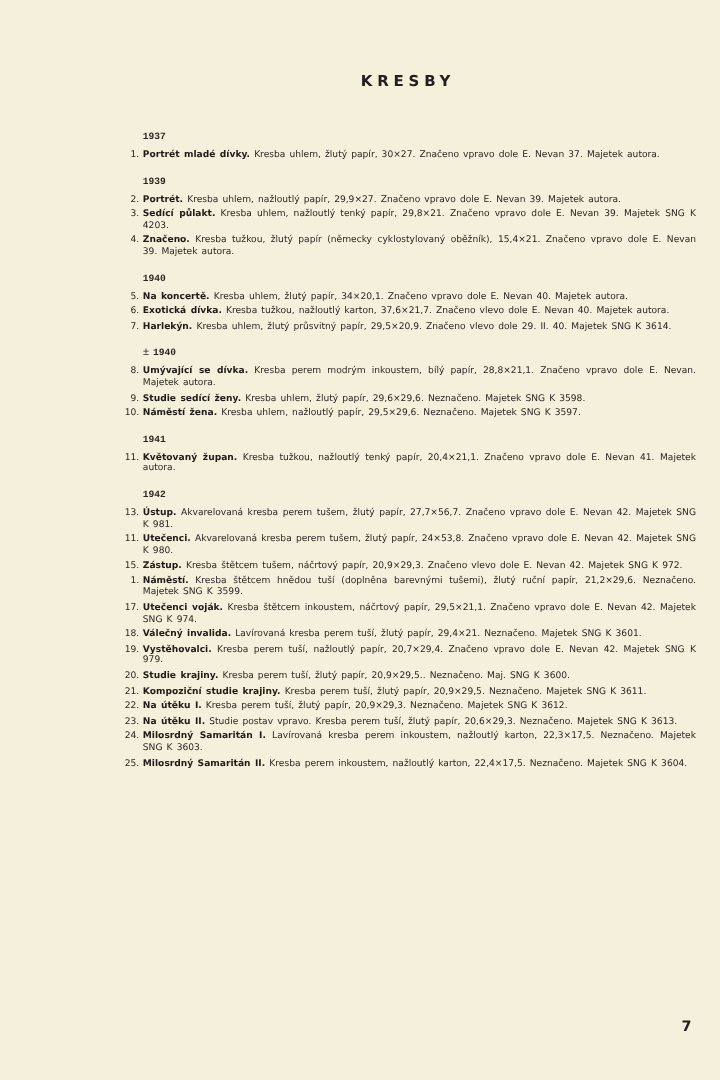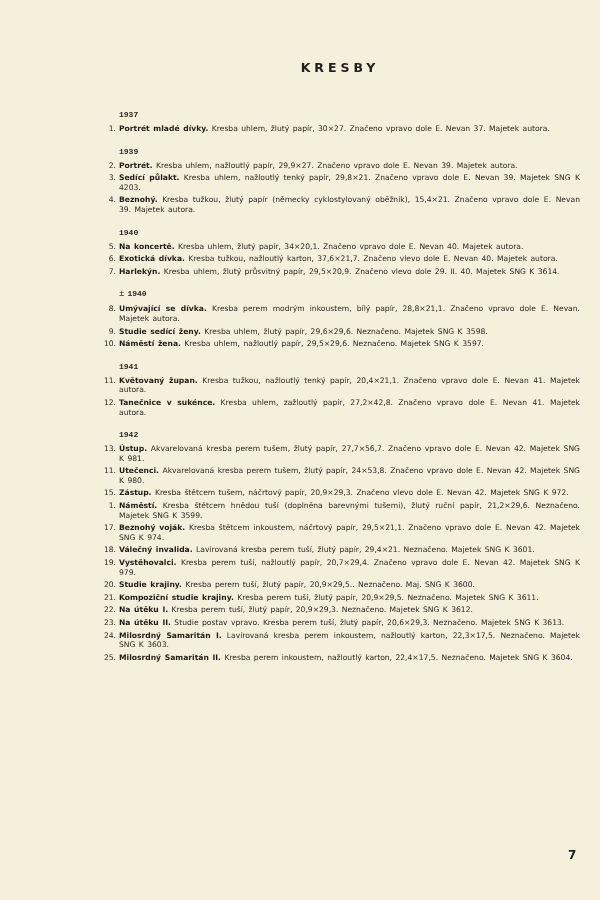--- a/index.html
+++ b/index.html
@@ -87,50 +87,49 @@
 
     <div class="section">
       <div class="year">1937</div>
       <div class="entry"><span class="num">1.</span><span class="t">Portrét mladé dívky.</span><span> Kresba uhlem, žlutý papír, 30×27. Značeno vpravo dole E. Nevan 37. Majetek autora.</span></div>
     </div>
 
     <div class="section">
       <div class="year">1939</div>
       <div class="entry"><span class="num">2.</span><span class="t">Portrét.</span><span> Kresba uhlem, nažloutlý papír, 29,9×27. Značeno vpravo dole E. Nevan 39. Majetek autora.</span></div>
       <div class="entry"><span class="num">3.</span><span class="t">Sedící půlakt.</span><span> Kresba uhlem, nažloutlý tenký papír, 29,8×21. Značeno vpravo dole E. Nevan 39. Majetek SNG K 4203.</span></div>
-      <div class="entry"><span class="num">4.</span><span class="t">Beznohý.</span><span> Kresba tužkou, žlutý papír (německy cyklostylovaný oběžník), 15,4×21. Značeno vpravo dole E. Nevan 39. Majetek autora.</span></div>
+      <div class="entry"><span class="num">4.</span><span class="t">Značeno.</span><span> Kresba tužkou, žlutý papír (německy cyklostylovaný oběžník), 15,4×21. Značeno vpravo dole E. Nevan 39. Majetek autora.</span></div>
     </div>
 
     <div class="section">
       <div class="year">1940</div>
       <div class="entry"><span class="num">5.</span><span class="t">Na koncertě.</span><span> Kresba uhlem, žlutý papír, 34×20,1. Značeno vpravo dole E. Nevan 40. Majetek autora.</span></div>
       <div class="entry"><span class="num">6.</span><span class="t">Exotická dívka.</span><span> Kresba tužkou, nažloutlý karton, 37,6×21,7. Značeno vlevo dole E. Nevan 40. Majetek autora.</span></div>
       <div class="entry"><span class="num">7.</span><span class="t">Harlekýn.</span><span> Kresba uhlem, žlutý průsvitný papír, 29,5×20,9. Značeno vlevo dole 29. II. 40. Majetek SNG K 3614.</span></div>
     </div>
 
     <div class="section">
       <div class="year"><span class="pm">±</span><span>1940</span></div>
       <div class="entry"><span class="num">8.</span><span class="t">Umývající se dívka.</span><span> Kresba perem modrým inkoustem, bílý papír, 28,8×21,1. Značeno vpravo dole E. Nevan. Majetek autora.</span></div>
       <div class="entry"><span class="num">9.</span><span class="t">Studie sedící ženy.</span><span> Kresba uhlem, žlutý papír, 29,6×29,6. Neznačeno. Majetek SNG K 3598.</span></div>
       <div class="entry"><span class="num">10.</span><span class="t">Náměstí žena.</span><span> Kresba uhlem, nažloutlý papír, 29,5×29,6. Neznačeno. Majetek SNG K 3597.</span></div>
     </div>
 
     <div class="section">
       <div class="year">1941</div>
       <div class="entry"><span class="num">11.</span><span class="t">Květovaný župan.</span><span> Kresba tužkou, nažloutlý tenký papír, 20,4×21,1. Značeno vpravo dole E. Nevan 41. Majetek autora.</span></div>
-      <div class="entry"><span class="num">12.</span><span class="t">Tanečnice v sukénce.</span><span> Kresba uhlem, zažloutlý papír, 27,2×42,8. Značeno vpravo dole E. Nevan 41. Majetek autora.</span></div>
     </div>
 
     <div class="section">
       <div class="year">1942</div>
       <div class="entry"><span class="num">13.</span><span class="t">Ústup.</span><span> Akvarelovaná kresba perem tušem, žlutý papír, 27,7×56,7. Značeno vpravo dole E. Nevan 42. Majetek SNG K 981.</span></div>
       <div class="entry"><span class="num">11.</span><span class="t">Utečenci.</span><span> Akvarelovaná kresba perem tušem, žlutý papír, 24×53,8. Značeno vpravo dole E. Nevan 42. Majetek SNG K 980.</span></div>
       <div class="entry"><span class="num">15.</span><span class="t">Zástup.</span><span> Kresba štětcem tušem, náčrtový papír, 20,9×29,3. Značeno vlevo dole E. Nevan 42. Majetek SNG K 972.</span></div>
       <div class="entry"><span class="num">1.</span><span class="t">Náměstí.</span><span> Kresba štětcem hnědou tuší (doplněna barevnými tušemi), žlutý ruční papír, 21,2×29,6. Neznačeno. Majetek SNG K 3599.</span></div>
-      <div class="entry"><span class="num">17.</span><span class="t">Beznohý voják.</span><span> Kresba štětcem inkoustem, náčrtový papír, 29,5×21,1. Značeno vpravo dole E. Nevan 42. Majetek SNG K 974.</span></div>
+      <div class="entry"><span class="num">17.</span><span class="t">Utečenci voják.</span><span> Kresba štětcem inkoustem, náčrtový papír, 29,5×21,1. Značeno vpravo dole E. Nevan 42. Majetek SNG K 974.</span></div>
       <div class="entry"><span class="num">18.</span><span class="t">Válečný invalida.</span><span> Lavírovaná kresba perem tuší, žlutý papír, 29,4×21. Neznačeno. Majetek SNG K 3601.</span></div>
       <div class="entry"><span class="num">19.</span><span class="t">Vystěhovalci.</span><span> Kresba perem tuší, nažloutlý papír, 20,7×29,4. Značeno vpravo dole E. Nevan 42. Majetek SNG K 979.</span></div>
       <div class="entry"><span class="num">20.</span><span class="t">Studie krajiny.</span><span> Kresba perem tuší, žlutý papír, 20,9×29,5.. Neznačeno. Maj. SNG K 3600.</span></div>
       <div class="entry"><span class="num">21.</span><span class="t">Kompoziční studie krajiny.</span><span> Kresba perem tuší, žlutý papír, 20,9×29,5. Neznačeno. Majetek SNG K 3611.</span></div>
       <div class="entry"><span class="num">22.</span><span class="t">Na útěku I.</span><span> Kresba perem tuší, žlutý papír, 20,9×29,3. Neznačeno. Majetek SNG K 3612.</span></div>
       <div class="entry"><span class="num">23.</span><span class="t">Na útěku II.</span><span> Studie postav vpravo. Kresba perem tuší, žlutý papír, 20,6×29,3. Neznačeno. Majetek SNG K 3613.</span></div>
       <div class="entry"><span class="num">24.</span><span class="t">Milosrdný Samaritán I.</span><span> Lavírovaná kresba perem inkoustem, nažloutlý karton, 22,3×17,5. Neznačeno. Majetek SNG K 3603.</span></div>
       <div class="entry"><span class="num">25.</span><span class="t">Milosrdný Samaritán II.</span><span> Kresba perem inkoustem, nažloutlý karton, 22,4×17,5. Neznačeno. Majetek SNG K 3604.</span></div>
     </div>
 

